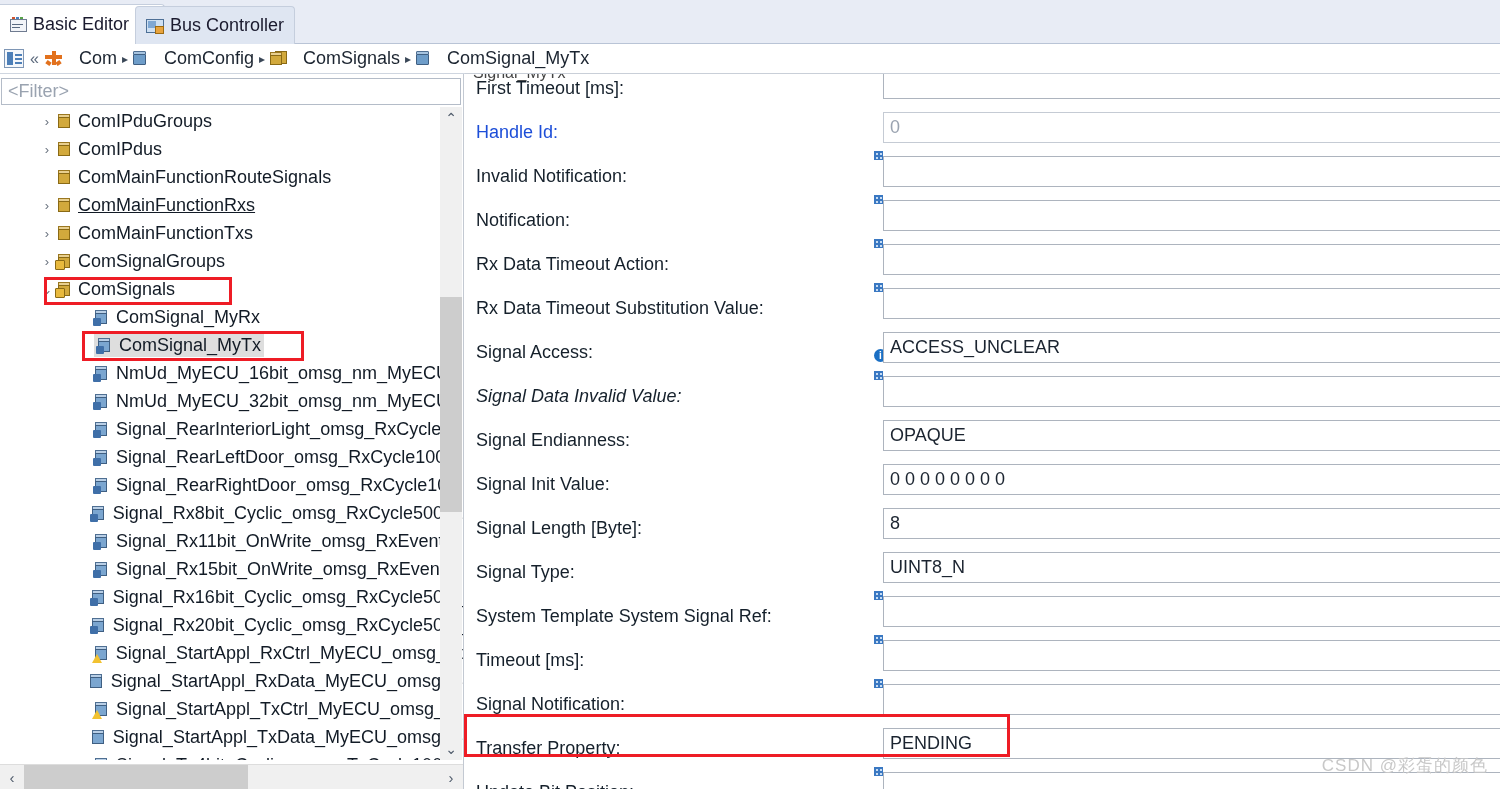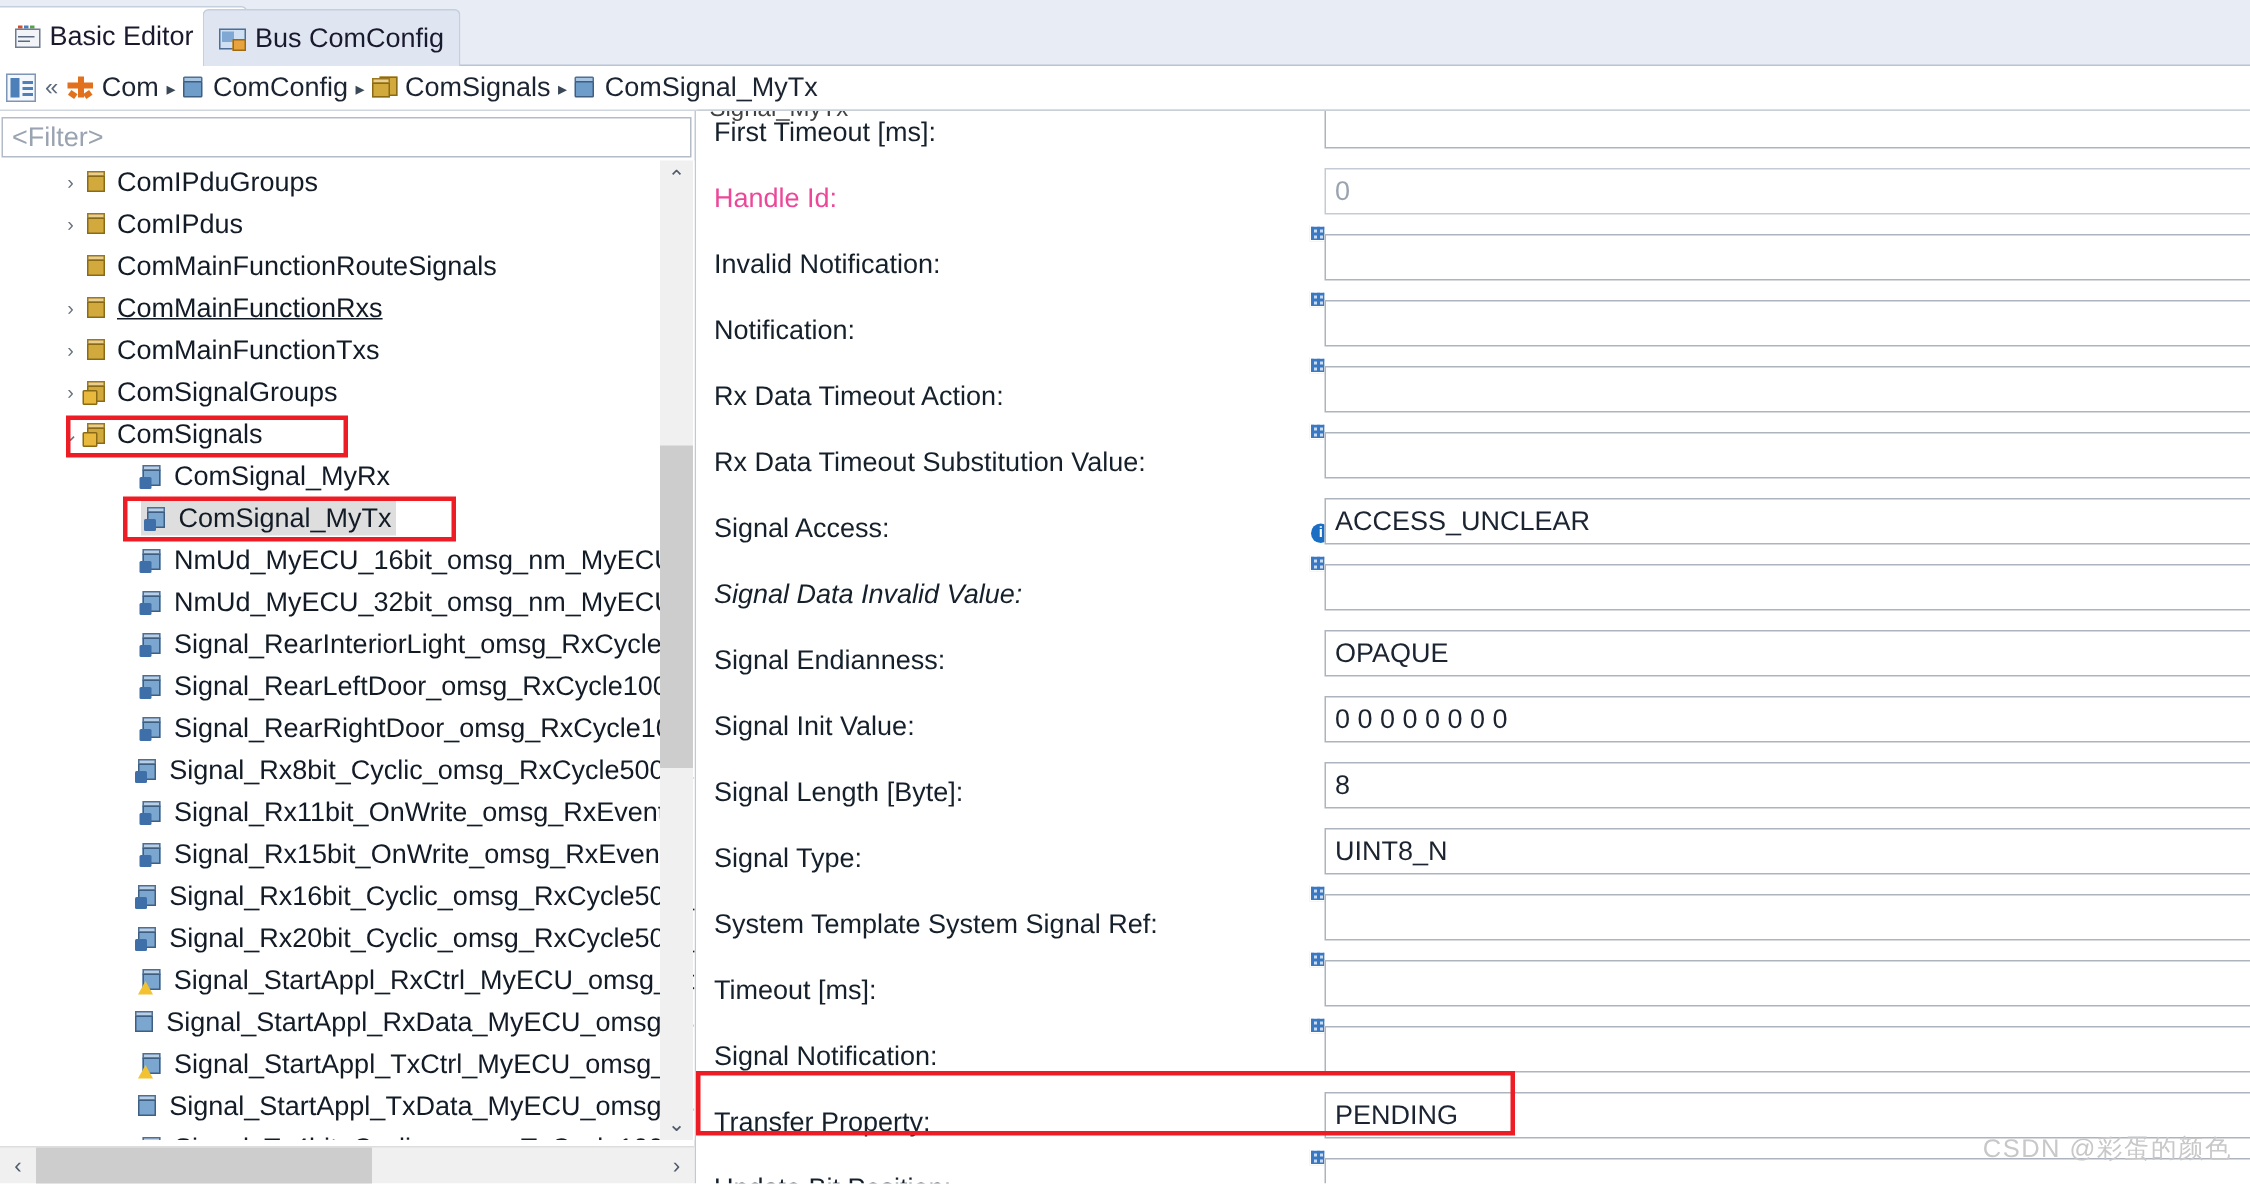--- a/index.html
+++ b/index.html
@@ -68,21 +68,21 @@
   }
   .crumb-home {
     width: 20px; height: 19px; background:#f4f7fb; border:1px solid #7e96b5;
     position:relative; flex: 0 0 auto;
   }
   .crumb-home .sq { position:absolute; left:2px; top:2px; width:6px; height:13px; background:#4d7fb8; }
   .crumb-home .ln1 { position:absolute; left:10px; top:4px; width:7px; height:1.5px; background:#4d7fb8; }
   .crumb-home .ln2 { position:absolute; left:10px; top:8px; width:7px; height:1.5px; background:#4d7fb8; }
   .crumb-home .ln3 { position:absolute; left:10px; top:12px; width:7px; height:1.5px; background:#4d7fb8; }
   .crumb-chev { color:#5c6a7d; font-size:16px; padding:0 1px; }
-  .crumb-item { display:flex; align-items:center; gap:5px; white-space:nowrap; }
+  .crumb-item { display:flex; align-items:center; gap:16px; white-space:nowrap; }
   .crumb-sep { color:#3a4757; font-size:12px; }
 
   
   .cube { display:inline-block; position:relative; width:15px; height:15px; }
   .cube .top { position:absolute; left:0; top:0; width:13px; height:4px;
                background:#a7c4e0; border:1px solid #4f6f92; border-radius:1px;}
   .cube .body { position:absolute; left:0; top:3px; width:13px; height:11px;
                background:#6e9dc9; border:1px solid #3f5f82; border-radius:1px;}
   .com-ico { position:relative; width:18px; height:16px; display:inline-block; }
   .com-ico .c { position:absolute; background:#e2711d; }
@@ -164,21 +164,21 @@
     position:absolute; left:465px; top:74px; width:1035px; height:715px;
     background:#ffffff; overflow:hidden;
   }
   .ghost-crumb {
     position:absolute; left:8px; top:-10px; font-size:16px; color:#222; opacity:.85;
   }
   .formrow { position:absolute; left:0; width:1035px; height:44px; }
   .flabel {
     position:absolute; left:11px; top:10px; font-size:18px; color:#15202b; white-space:nowrap;
   }
-  .flabel.dim { color:#ec4899; }
+  .flabel.dim { color:#1d4ed8; }
   .fbox {
     position:absolute; left:418px; top:0px; width:640px; height:31px;
     border:1px solid #adb4be; background:#ffffff;
     display:flex; align-items:center; padding-left:6px;
     font-size:18px; color:#1b2430; white-space:nowrap;
   }
   .fbox.dim { color:#9aa3b0; border-color:#c5cbd4; }
   .link-mark {
     position:absolute; left:408px; top:-6px; width:11px; height:11px;
     background:
@@ -220,21 +220,21 @@
       </span>
       <span>Basic Editor</span>
       <span class="closex">⌧</span>
     </div>
     <div class="tab inactive">
       <span class="ico ico-bus">
         <span class="frame"></span>
           <span class="inner"></span>
           <span class="tag"></span>
       </span>
-      <span>Bus ComConfig</span>
+      <span>Bus Controller</span>
     </div>
   </div>
 
   <div class="crumbbar">
     <span class="crumb-home">
       <span class="sq"></span>
         <span class="ln1"></span>
         <span class="ln2"></span>
         <span class="ln3"></span>
     </span>

